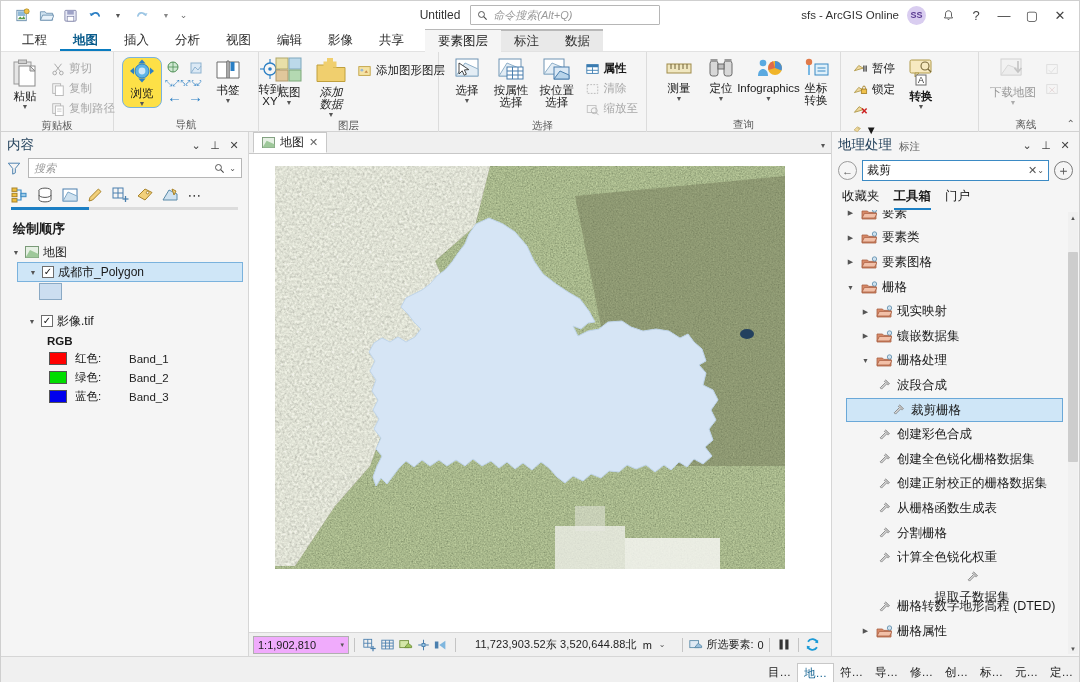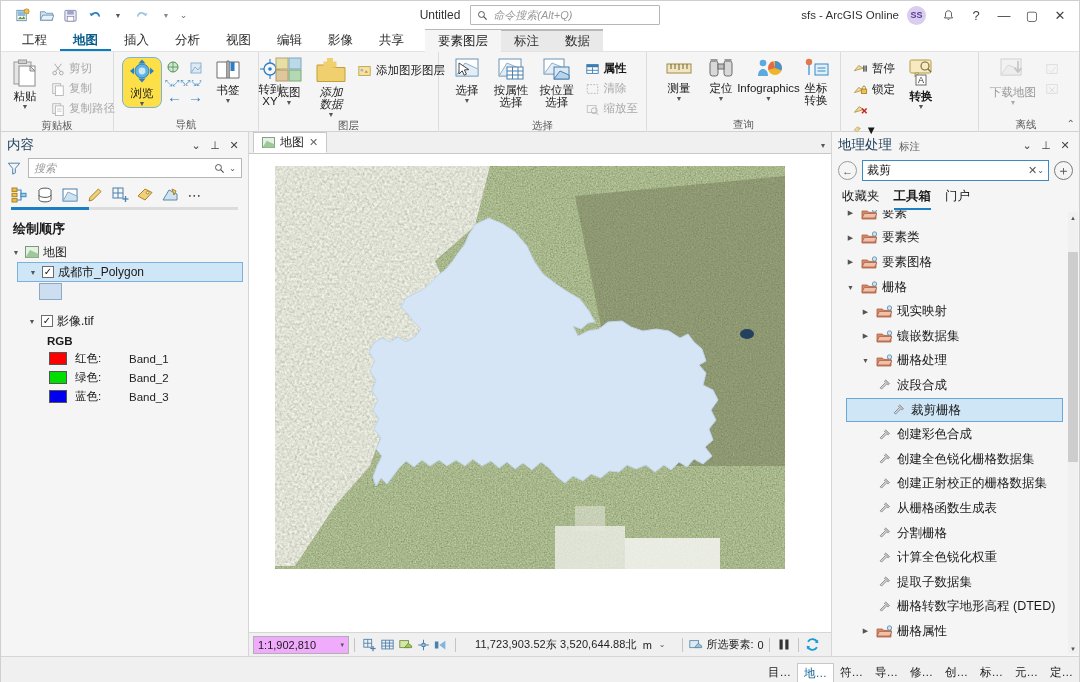--- a/index.html
+++ b/index.html
@@ -1020,21 +1020,21 @@
           <div class="grow" style="padding-left:45px;">
             <span>
               <svg width="15" height="14" viewBox="0 0 16 16">
                   <path d="M9.5 2.2 L13.8 6.4 L12 8.1 L10.6 6.7 L4.6 12.7 L3.1 11.2 L9.1 5.2 L7.8 3.9 Z" fill="#d8d8d8" stroke="#6a6a6a" stroke-width=".8"></path>
                   <path d="M9.1 5.2 L10.6 6.7 L12 8.1 L13.8 6.4 L9.5 2.2 Z" fill="#b8b8b8"></path>
                 </svg>
             </span>
             <span>计算全色锐化权重</span>
           </div>
 
-          <div class="grow" style="padding-left:45px;">
+          <div class="grow" style="padding-left:45px;flex-direction:column;">
             <span>
               <svg width="15" height="14" viewBox="0 0 16 16">
                   <path d="M9.5 2.2 L13.8 6.4 L12 8.1 L10.6 6.7 L4.6 12.7 L3.1 11.2 L9.1 5.2 L7.8 3.9 Z" fill="#d8d8d8" stroke="#6a6a6a" stroke-width=".8"></path>
                   <path d="M9.1 5.2 L10.6 6.7 L12 8.1 L13.8 6.4 L9.5 2.2 Z" fill="#b8b8b8"></path>
                 </svg>
             </span>
             <span>提取子数据集</span>
           </div>
 
           <div class="grow" style="padding-left:45px;">

